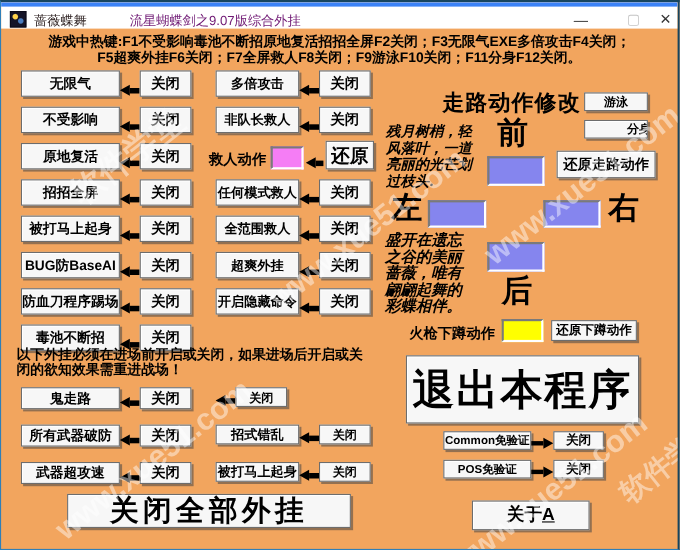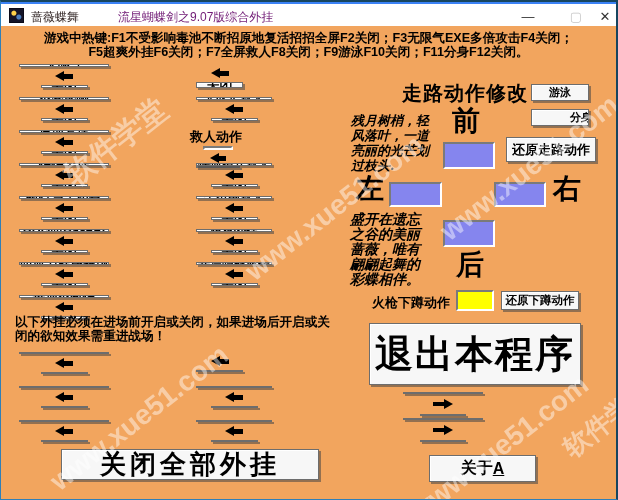--- a/index.html
+++ b/index.html
@@ -8,35 +8,35 @@
     position:relative;width:618px;height:500px;
     background:#f2a55e;
     border:1px solid #2f7fb8;
     border-top:2px solid #17455f;
     border-right:2px solid #17455f;
     overflow:hidden;
     font-family:"Liberation Sans","DejaVu Sans",sans-serif;
     color:#000;
   }
   
-  .titlebar{position:absolute;top:0;left:0;right:0;height:24px;background:#ffffff;border-top:2px solid #3b82f6;}
+  .titlebar{position:absolute;top:0;left:0;right:0;height:24px;background:#ffffff;border-top:4px solid #3b82f6;}
   .app-icon{position:absolute;left:8px;top:4px;width:15px;height:15px;
     background:
       radial-gradient(circle at 30% 32%, #ffd24a 0 2px, rgba(255,210,74,0) 3px),
       radial-gradient(circle at 68% 62%, #4a7dbf 0 2px, rgba(74,125,191,0) 3px),
       #141428;
     border:1px solid #0a0a18;}
   .app-name{position:absolute;left:30px;top:5px;font-size:12px;color:#2b1f1f;}
   .win-title{position:absolute;left:117px;top:5px;font-size:12px;color:#701a75;white-space:nowrap;}
   .winctl{position:absolute;top:3px;width:26px;height:18px;display:flex;align-items:center;justify-content:center;font-size:13px;color:#333;}
   .winctl.max{color:#c6c6c6;}
   
   .hotkeys{position:absolute;top:30px;left:4px;right:4px;text-align:center;font-weight:bold;font-size:12.6px;line-height:13.5px;white-space:pre-line;}
   
-  .row{position:absolute;display:flex;align-items:center;flex-direction:column;}
+  .row{position:absolute;display:flex;align-items:flex-end;}
   .h24{height:24px}.h26{height:26px}.h20{height:20px}.h18{height:18px}.h17{height:17px}
   .btn{
     display:flex;align-items:center;justify-content:center;
     background:#f7f7f7;border:1px solid #6d6d6d;
     box-shadow:2px 2px 0 rgba(70,70,70,.55), inset 1px 1px 0 #fff;
     font-weight:bold;font-size:13px;white-space:nowrap;overflow:hidden;
     cursor:default;
   }
   .feature{width:90px;height:100%;font-size:12.5px;}
   .featm{width:76px;height:100%;font-size:12px;}
@@ -168,20 +168,21 @@
     <div class="arrow">
         <span class="tri-l"></span>
         <span class="shaft"></span>
       </div>
     <div class="btn closeb">关闭</div>
   </div>
 
   <div class="btn abs" style="left:60px;top:447px;width:258px;height:31px;font-size:26px;letter-spacing:4px;">关闭全部外挂</div>
 
   <div class="row h24" style="left:195px;top:62px">
+    <div class="btn featm">多倍攻击</div>
     <div class="arrow">
         <span class="tri-l"></span>
         <span class="shaft"></span>
       </div>
     <div class="btn closeb">关闭</div>
   </div>
   <div class="row h24" style="left:195px;top:95px">
     <div class="btn featm">非队长救人</div>
     <div class="arrow">
         <span class="tri-l"></span>

